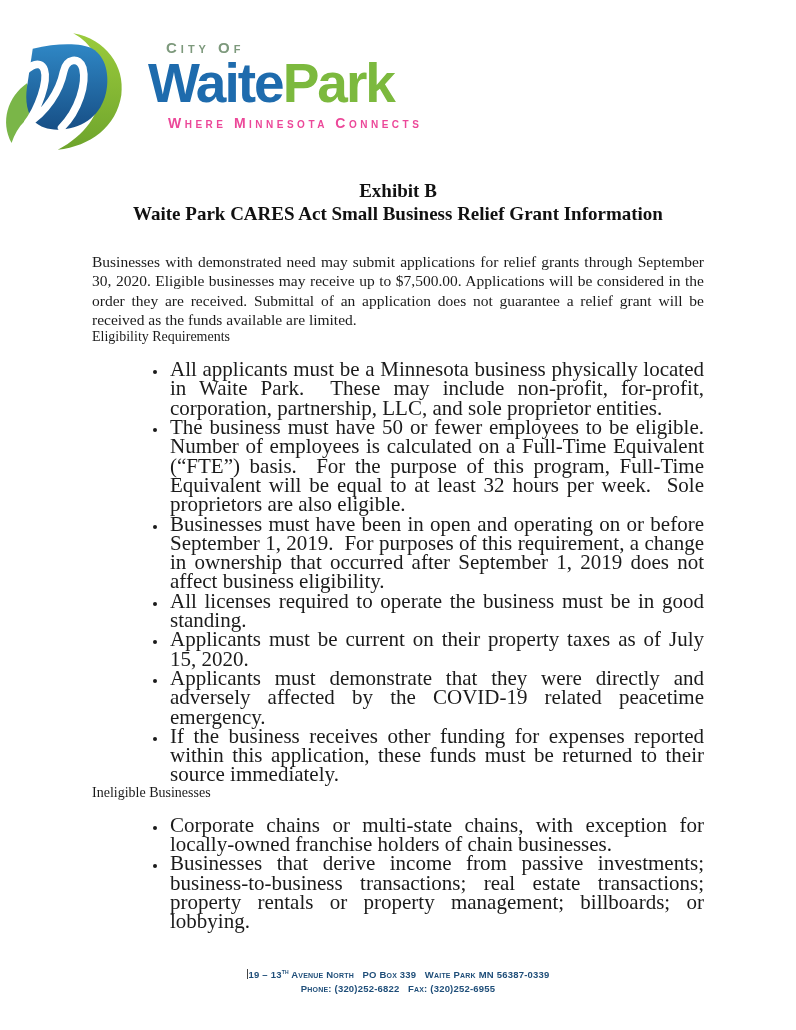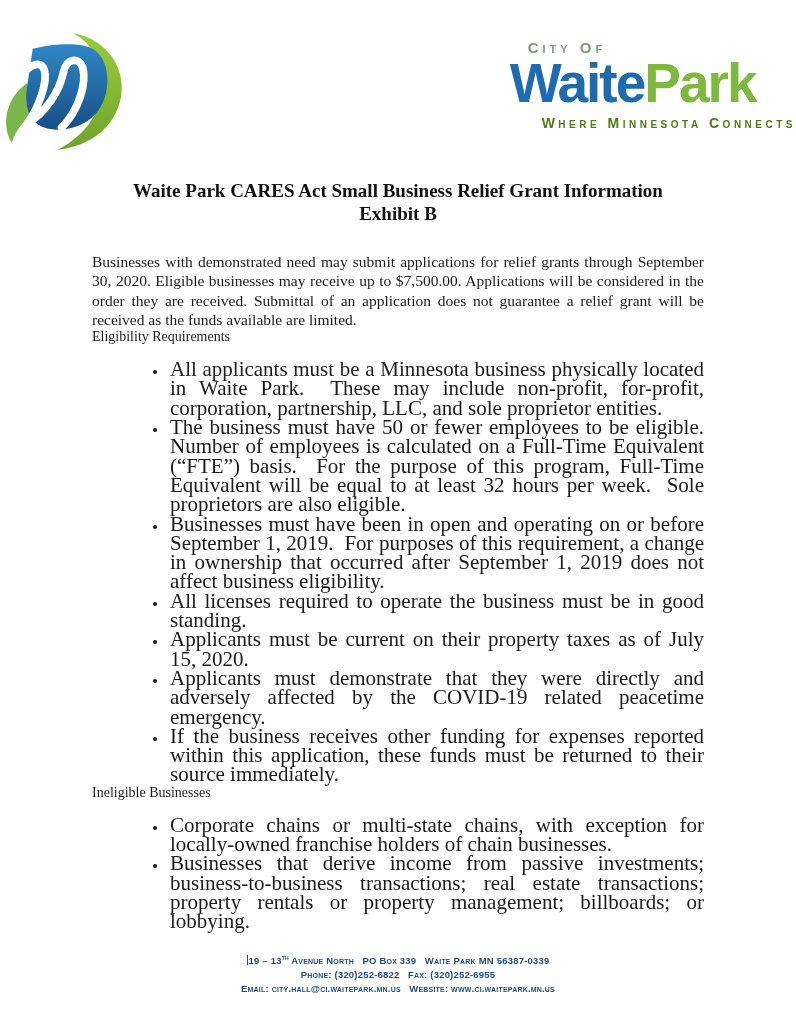--- a/index.html
+++ b/index.html
@@ -13,23 +13,23 @@
     margin: 0 auto;
     background: #ffffff;
     color: #1b1b1b;
     overflow: hidden;
   }
 
   
   .logo-row {
     margin-top: 33px;
     display: flex;
-    justify-content: space-between;
+    justify-content: flex-start;
     align-items: flex-start;
-    gap: 7px;
+    gap: 18px;
   }
   .logo-mark { width: 130px; height: 118px; flex: 0 0 auto; }
   .logo-text { display: flex; flex-direction: column; align-items: flex-start; padding-top: 6px; }
   .city-of {
     font-family: "Liberation Sans", sans-serif;
     font-variant: small-caps;
     font-size: 15px;
     font-weight: 600;
     letter-spacing: 4px;
     color: #7d997c;
@@ -44,23 +44,23 @@
     white-space: nowrap;
   }
   .wordmark .w-blue { color: #1e6bad; }
   .wordmark .w-green { color: #7cb93e; }
   .tagline {
     font-family: "Liberation Sans", sans-serif;
     font-variant: small-caps;
     font-size: 14px;
     font-weight: 600;
     letter-spacing: 3.5px;
-    color: #4d7c0f;
+    color: #ec4899;
     margin-top: 5px;
-    margin-left: 32px;
+    margin-left: 20px;
   }
 
   
   .doc-title {
     margin-top: 28px;
     text-align: center;
     font-weight: bold;
     font-size: 19px;
     line-height: 23px;
     color: #111;
@@ -141,22 +141,22 @@
       <path d="M18,52 C26,34 42,26 46,38 C50,50 40,78 28,94 C48,82 62,60 66,40 C69,26 82,24 86,36 C90,52 82,80 64,98" fill="none" stroke="#ffffff" stroke-width="8" stroke-linecap="round"></path>
     </svg>
     <div class="logo-text">
       <div class="city-of">City Of</div>
       <div class="wordmark"><span class="w-blue">Waite</span><span class="w-green">Park</span></div>
       <div class="tagline">Where Minnesota Connects</div>
     </div>
   </div>
 
   <div class="doc-title">
+    <div>Exhibit B</div>
     <div>Waite Park CARES Act Small Business Relief Grant Information</div>
-    <div>Exhibit B</div>
   </div>
 
   <div class="content">
     <p class="intro">Businesses with demonstrated need may submit applications for relief grants through September 30, 2020. Eligible businesses may receive up to $7,500.00. Applications will be considered in the order they are received. Submittal of an application does not guarantee a relief grant will be received as the funds available are limited.</p>
 
     <h3 class="section-heading">Eligibility Requirements</h3>
     <ul class="bullets">
 
         <li><span class="li-text">All applicants must be a Minnesota business physically located in Waite Park.  These may include non-profit, for-profit, corporation, partnership, LLC, and sole proprietor entities.</span></li>
 
@@ -178,16 +178,15 @@
 
         <li><span class="li-text">Corporate chains or multi-state chains, with exception for locally-owned franchise holders of chain businesses.</span></li>
 
         <li><span class="li-text">Businesses that derive income from passive investments; business-to-business transactions; real estate transactions; property rentals or property management; billboards; or lobbying.</span></li>
       </ul>
   </div>
 
   <div class="footer">
     <div class="f-line"><span class="caret"></span><span>19 – 13</span><sup>th</sup><span> Avenue North   PO Box 339   Waite Park MN 56387-0339</span></div>
     <div class="f-line">Phone: (320)252-6822   Fax: (320)252-6955</div>
-    <div class="f-line">Email: city.hall@ci.waitepark.mn.us   Website: www.ci.waitepark.mn.us</div>
   </div>
 
 </div>
 
 </body></html>

